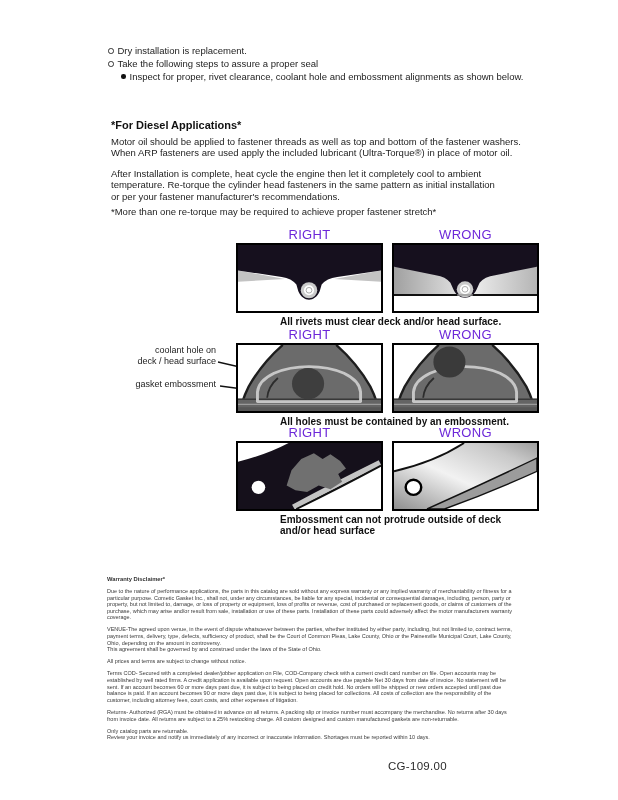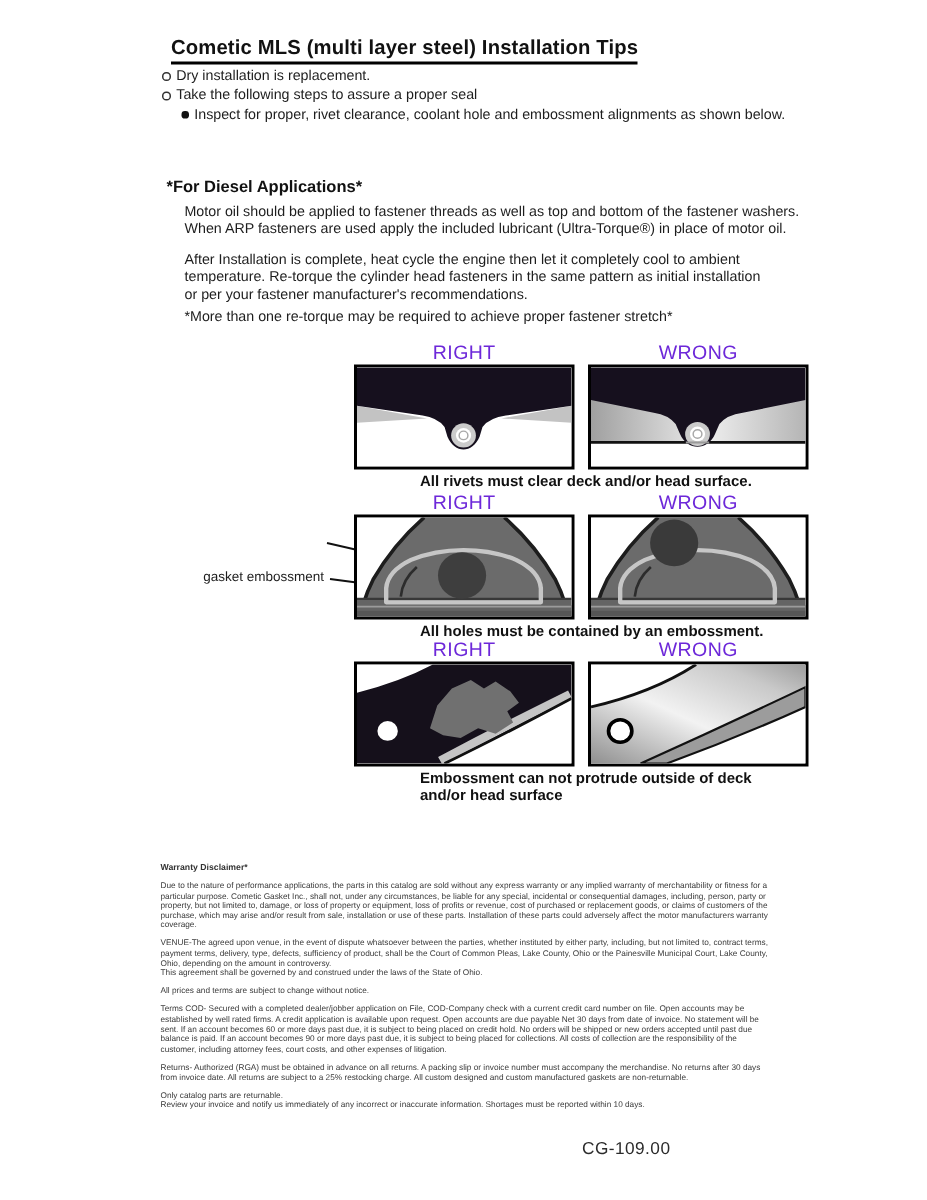--- a/index.html
+++ b/index.html
@@ -15,41 +15,40 @@
     border-bottom:2px solid #000;padding-bottom:2px;display:inline-block;letter-spacing:.1px;
   }
   
   #bullets{left:108px;top:44px;font-size:9.5px;color:#1d1d1d;}
   .b-row{display:flex;align-items:flex-start;height:13px;line-height:13px;}
   .b-row.sub{margin-left:13px;}
   .marker-open{width:3.5px;height:3.5px;border:1px solid #333;border-radius:50%;display:inline-block;margin:4px 4px 0 0;flex:none;}
   .marker-fill{width:4.5px;height:4.5px;background:#111;border-radius:50%;display:inline-block;margin:4px 4px 0 0;flex:none;}
   
   #diesel-heading{left:111px;top:119px;font-size:11px;font-weight:bold;color:#111;}
-  .para{left:111px;font-size:9.5px;line-height:11.4px;color:#1d1d1d;white-space:pre-line;margin-left:12px;}
+  .para{left:111px;font-size:9.5px;line-height:11.4px;color:#1d1d1d;white-space:pre-line;}
   
   .panel-col{width:147px;text-align:center;}
   .rw-label{font-size:13px;line-height:14px;height:15px;color:#6d28d9;letter-spacing:.3px;}
   .panel{width:143px;height:66px;border:2px solid #000;background:#fff;}
   .panel svg{display:block;}
   .caption{font-size:10px;font-weight:bold;color:#111;line-height:11px;white-space:pre-line;margin-left:43px;}
   .side-label{font-size:9px;line-height:10.5px;color:#1d1d1d;text-align:right;width:116px;white-space:pre-line;}
   
   #disclaimer{left:107px;top:576px;width:408px;color:#3a3a3a;}
   #disclaimer .dh{font-size:5.8px;font-weight:bold;margin:0 0 6px 0;color:#333;}
   #disclaimer p{font-size:5.5px;line-height:6.6px;margin:0 0 5.5px 0;white-space:normal;}
   #disclaimer p.pre{white-space:pre-line;}
   #doc-code{left:388px;top:760px;font-size:11.5px;color:#2b2b2b;letter-spacing:.3px;}
 </style>
 </head>
 <body>
 
 <div id="page">
 
-  <div class="abs" id="title">Cometic MLS (multi layer steel) Installation Tips</div>
 
   <div class="abs" id="bullets">
     <div class="b-row">
       <span class="marker-open"></span>
       <span>Dry installation is replacement.</span>
     </div>
     <div class="b-row">
       <span class="marker-open"></span>
       <span>Take the following steps to assure a proper seal</span>
     </div>
@@ -98,20 +97,22 @@
         <path d="M0,0 H147 V23 L104,32 Q93,33.5 88,40 L85,47 C80,59 66,59 61,47 L58,40 Q53,33.5 43,32 L0,23 Z" fill="#16101e"></path>
         <circle cx="73" cy="47" r="8.5" fill="#cbcbcb"></circle>
         <circle cx="73" cy="47" r="5.2" fill="#ffffff"></circle>
         <circle cx="73" cy="47" r="3" fill="#ffffff" stroke="#a8a8a8" stroke-width="1"></circle>
         <line x1="65" y1="53" x2="81" y2="53" stroke="#9a9a9a" stroke-width="1.5"></line>
       </svg>
     </div>
   </div>
   <div class="abs caption" style="left:237px;top:316px;">All rivets must clear deck and/or head surface.</div>
 
+  <div class="abs side-label" style="left:100px;top:345px;">coolant hole on
+deck / head surface</div>
   <div class="abs side-label" style="left:100px;top:379px;">gasket embossment</div>
   <svg class="abs" style="left:100px;top:330px;" width="200" height="70" viewBox="0 0 200 70">
     <line x1="118" y1="32" x2="192" y2="49" stroke="#111" stroke-width="1.3"></line>
     <line x1="120" y1="56" x2="158" y2="61" stroke="#111" stroke-width="1.3"></line>
   </svg>
 
   <div class="abs panel-col" style="left:236px;top:328px;">
     <div class="rw-label">RIGHT</div>
     <div class="panel">
       <svg width="143" height="66" viewBox="0 0 147 70" preserveAspectRatio="none">

